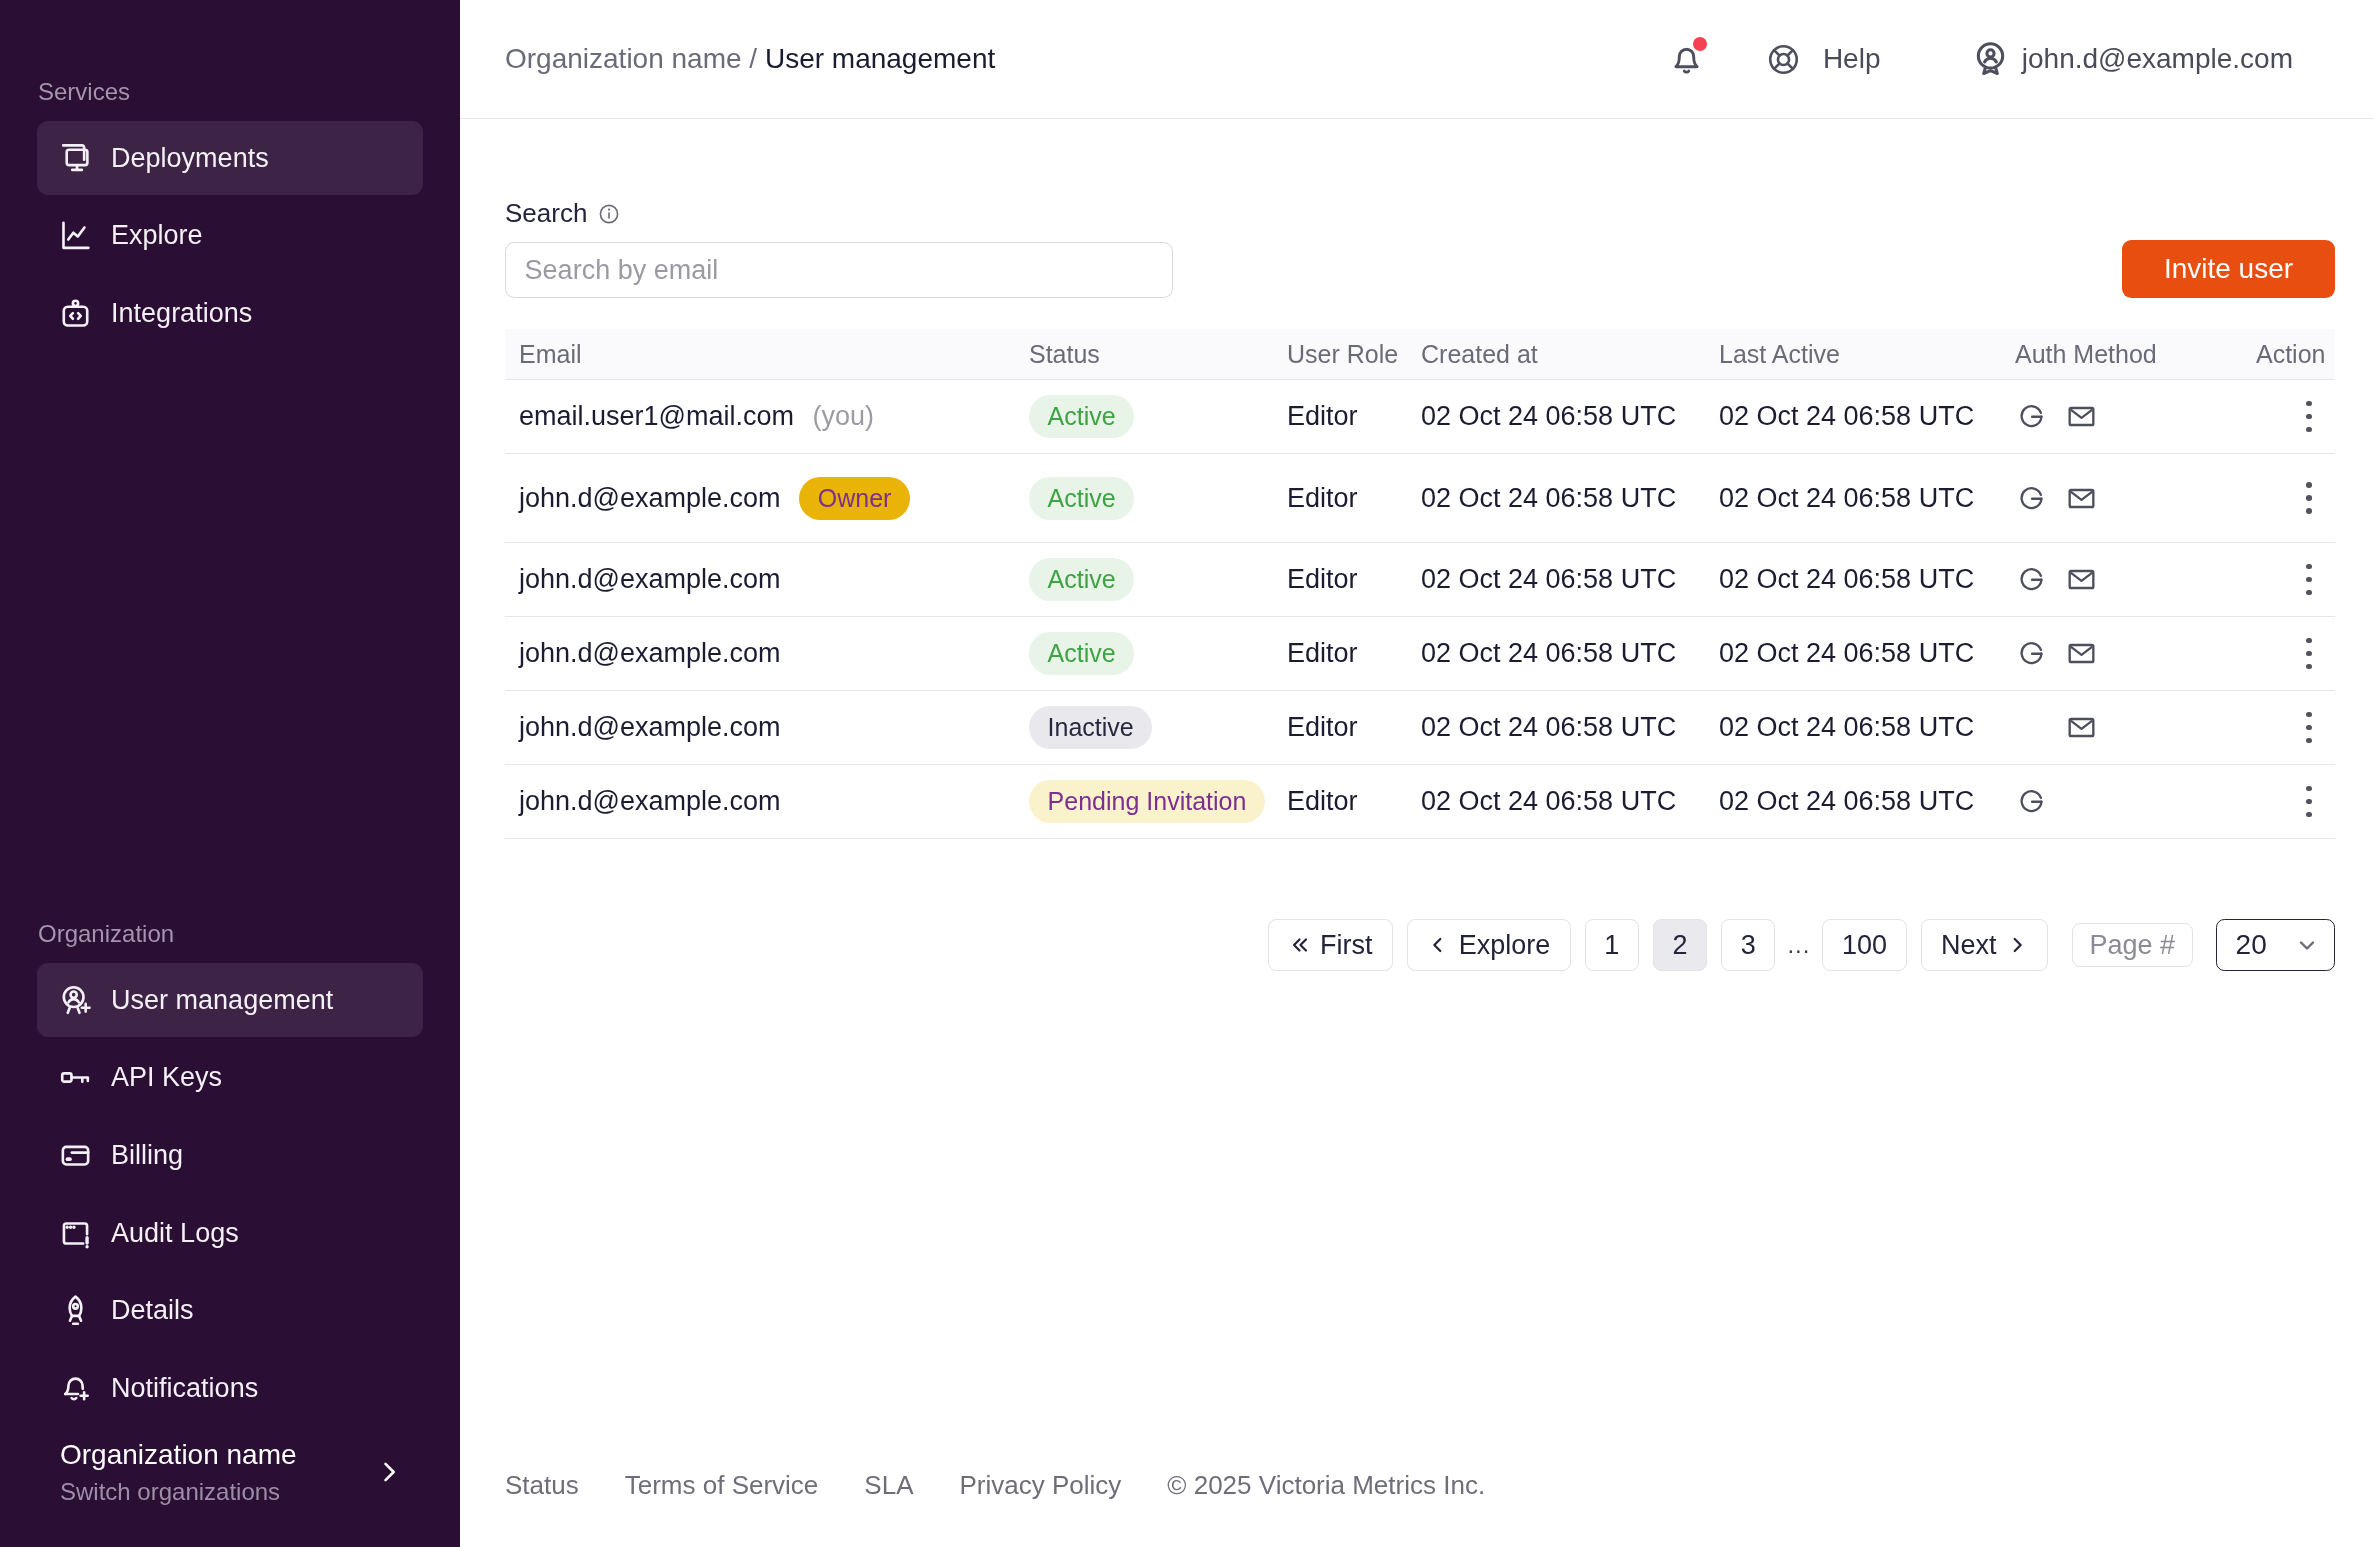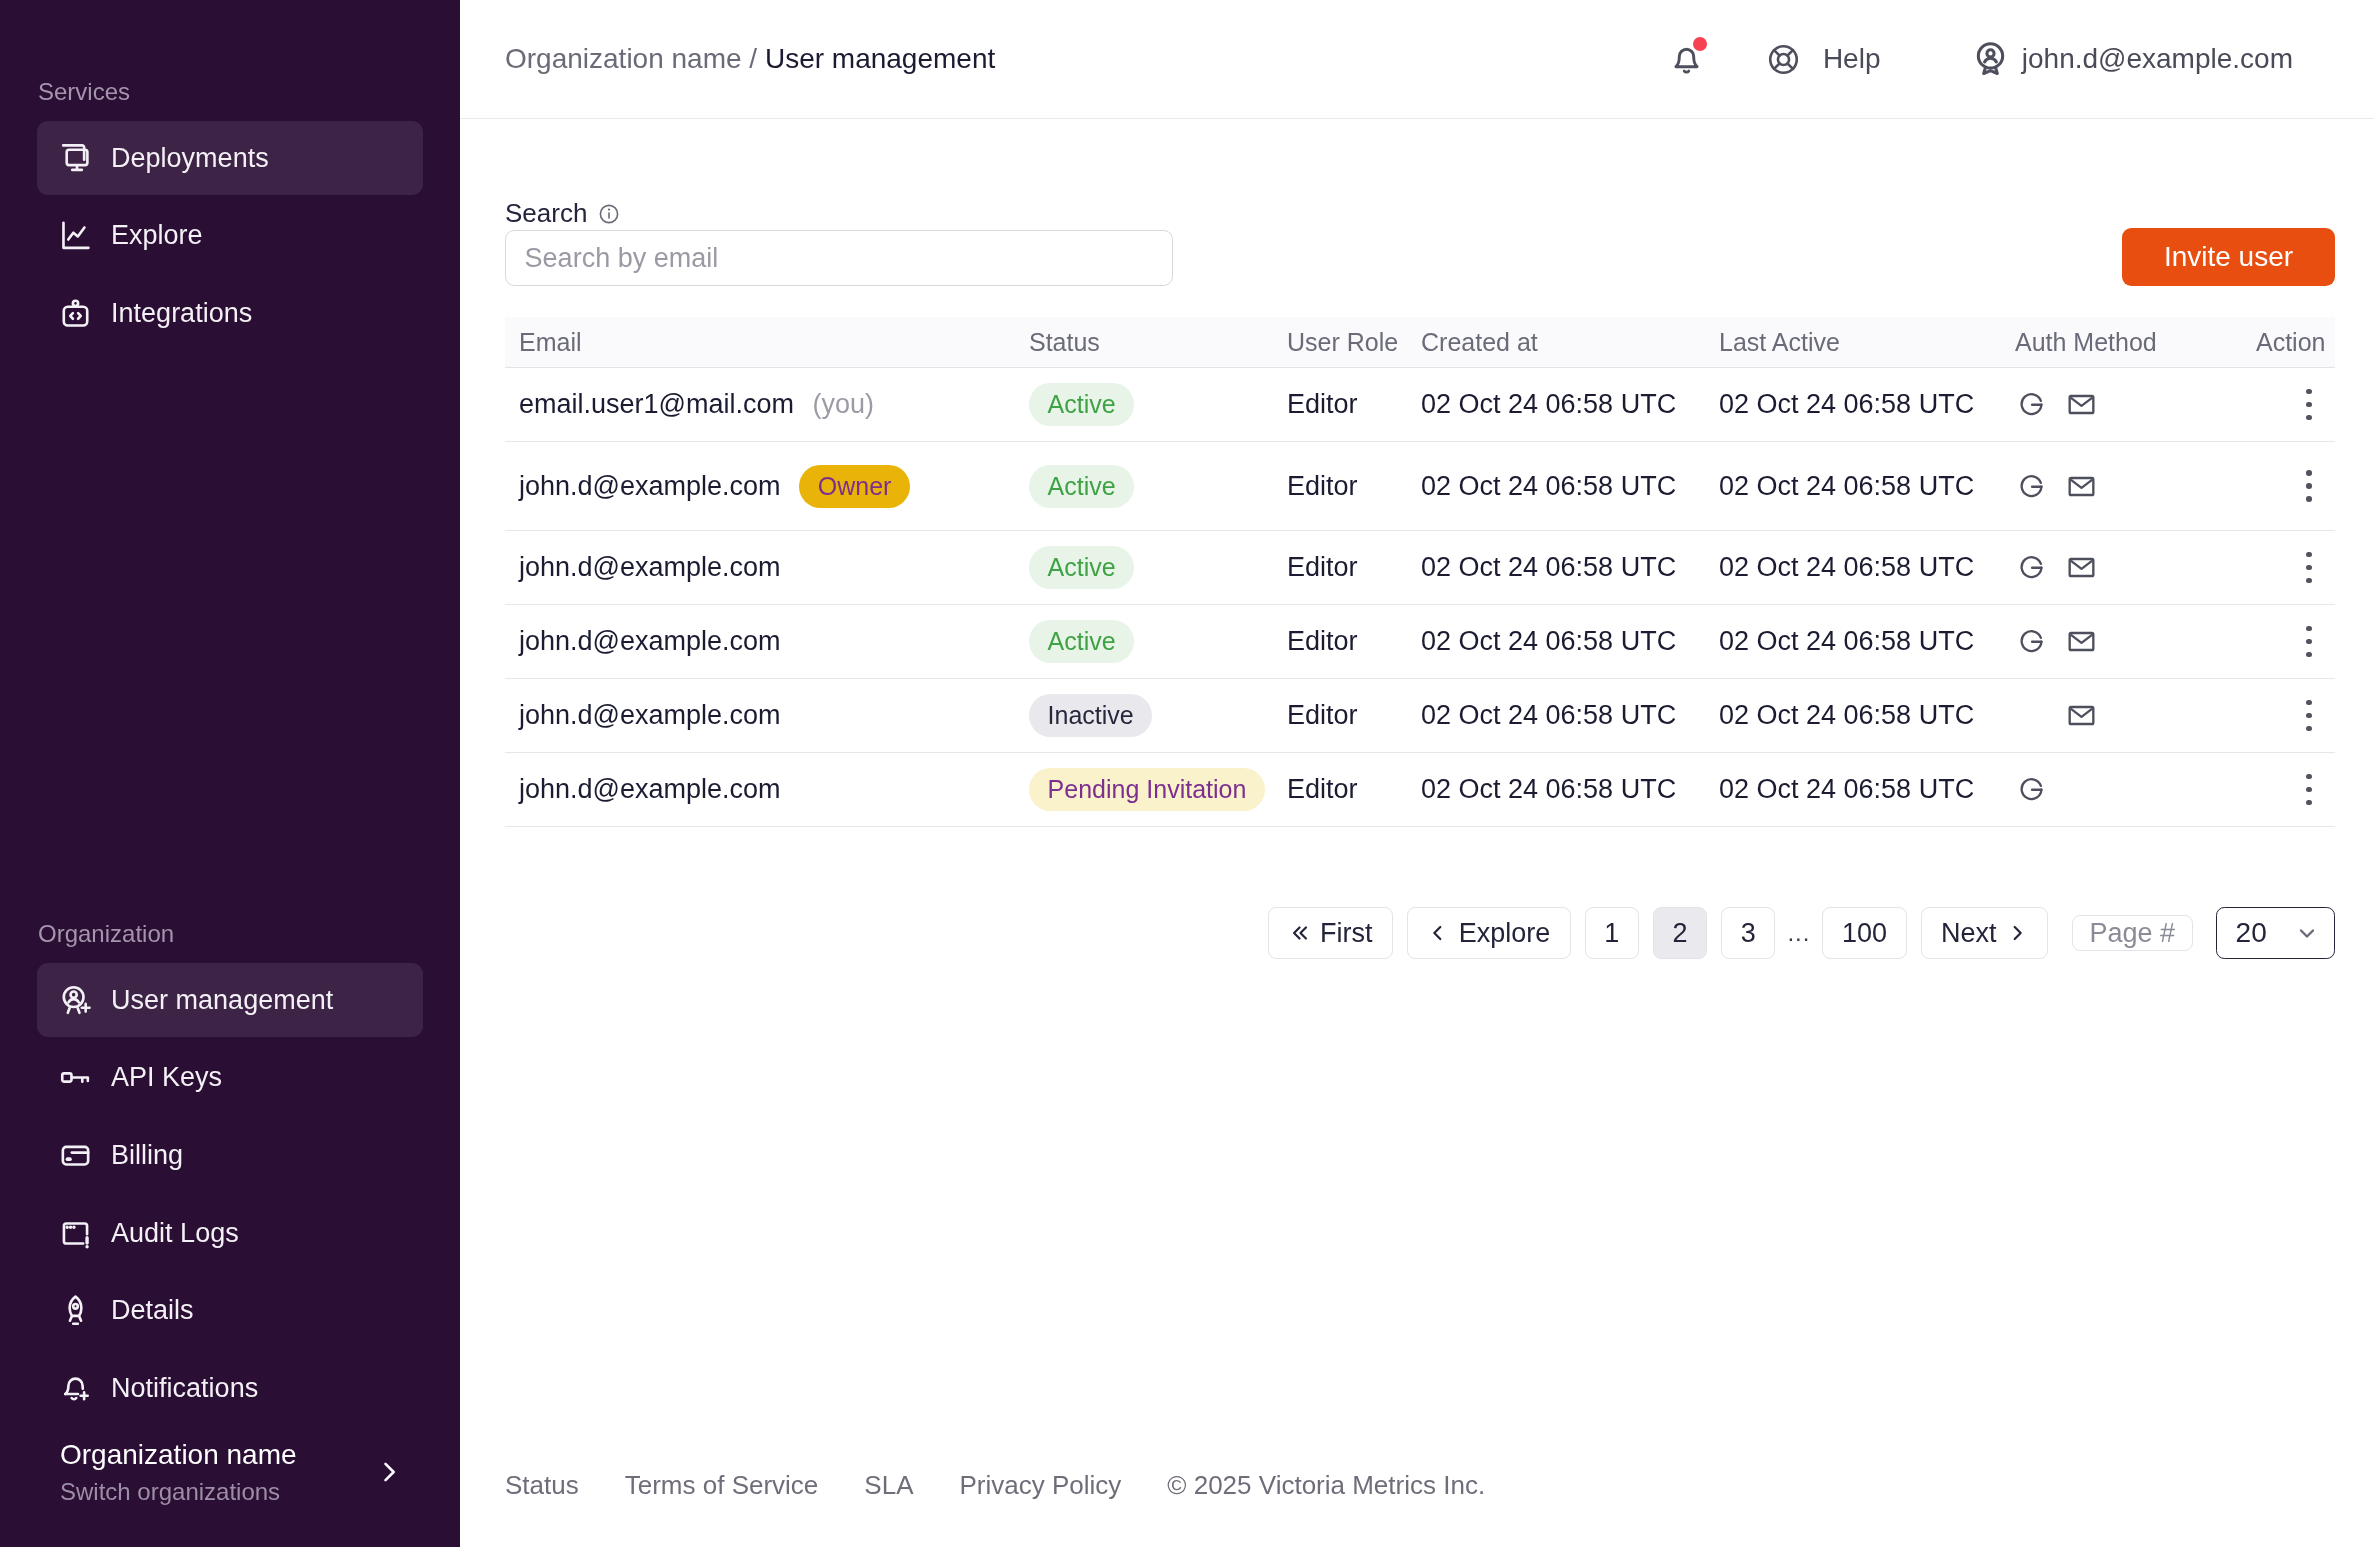--- a/index.html
+++ b/index.html
@@ -65,21 +65,21 @@
   .help-wrap { display:flex; align-items:center; gap:21px; margin-left:58px; cursor:pointer;
     font-size:28px; color:#4A4B58; }
   .help-wrap svg { width:37px; height:37px; }
   .user-wrap { display:flex; align-items:center; gap:9.3px; margin-left:89px; cursor:pointer;
     font-size:28px; color:#4A4B58; }
   .user-wrap svg { width:43px; height:43px; }
 
   .content { flex:1; display:flex; flex-direction:column; padding:79px 40px 40px 45px; }
 
   .toolbar { display:flex; align-items:flex-end; justify-content:space-between; }
-  .search-label-row { display:flex; align-items:center; gap:9.3px; margin-bottom:1px; }
+  .search-label-row { display:flex; align-items:center; gap:9.3px; margin-bottom:13px; }
   .search-label { font-size:26px; color:#24243C; }
   .info-ic { width:24px; height:24px; stroke:#6A6B78; stroke-width:1.6; fill:none;
     stroke-linecap:round; }
   .search-input {
     width:668px; height:56px; border:1.4px solid #D8D8DD; border-radius:9.3px;
     font-size:27px; padding:0 18.6px; color:#1B1C31; outline:none;
     font-family:"Liberation Sans", sans-serif;
   }
   .search-input::placeholder { color:#9A9AA5; }
   .invite-btn {
@@ -124,21 +124,21 @@
     height:52px; background:#fff; border:1.4px solid #E2E2E7; border-radius:8.3px;
     display:flex; align-items:center; gap:9.3px; padding:0 19.5px;
     font-size:27px; color:#23243A; cursor:pointer;
     font-family:"Liberation Sans", sans-serif;
   }
   .pbtn.num { padding:0 18.6px; }
   .pbtn.active { background:#E9E9EE; }
   .pbtn svg { width:22px; height:22px; stroke:#23243A; stroke-width:2.4; fill:none;
     stroke-linecap:round; stroke-linejoin:round; }
   .ellipsis { font-size:24px; color:#3A3B4A; letter-spacing:0.9px; margin:0 -1.9px; }
-  .page-input { width:121px; height:36px; border:1.4px solid #E2E2E7; border-radius:8.3px;
+  .page-input { width:121px; height:44px; border:1.4px solid #E2E2E7; border-radius:8.3px;
     font-size:27px; padding:0 16.7px; color:#23243A; outline:none;
     font-family:"Liberation Sans", sans-serif; margin-left:9.3px; }
   .page-input::placeholder { color:#8A8B96; }
   .per-page { height:52px; min-width:119px; border:1.9px solid #23243A; border-radius:8.3px;
     display:flex; align-items:center; justify-content:space-between; gap:13px;
     padding:0 15px 0 18.6px; font-size:28px; color:#23243A; cursor:pointer; margin-left:9.3px; }
   .per-page svg { width:24px; height:24px; stroke:#6A6B78; stroke-width:2.4; fill:none;
     stroke-linecap:round; stroke-linejoin:round; }
 
   

